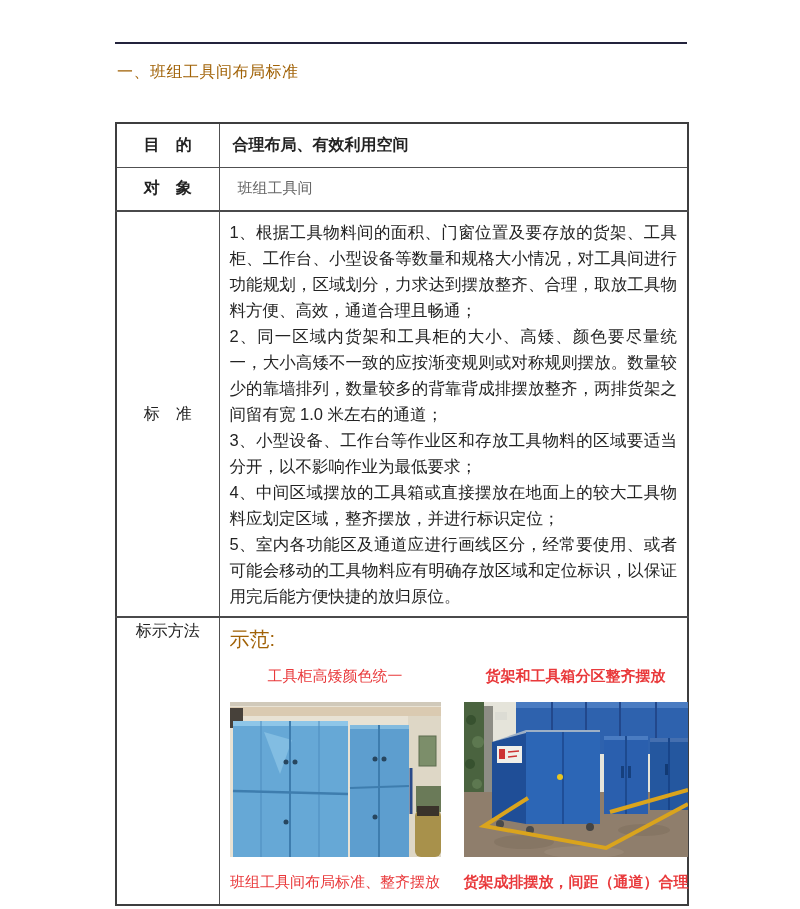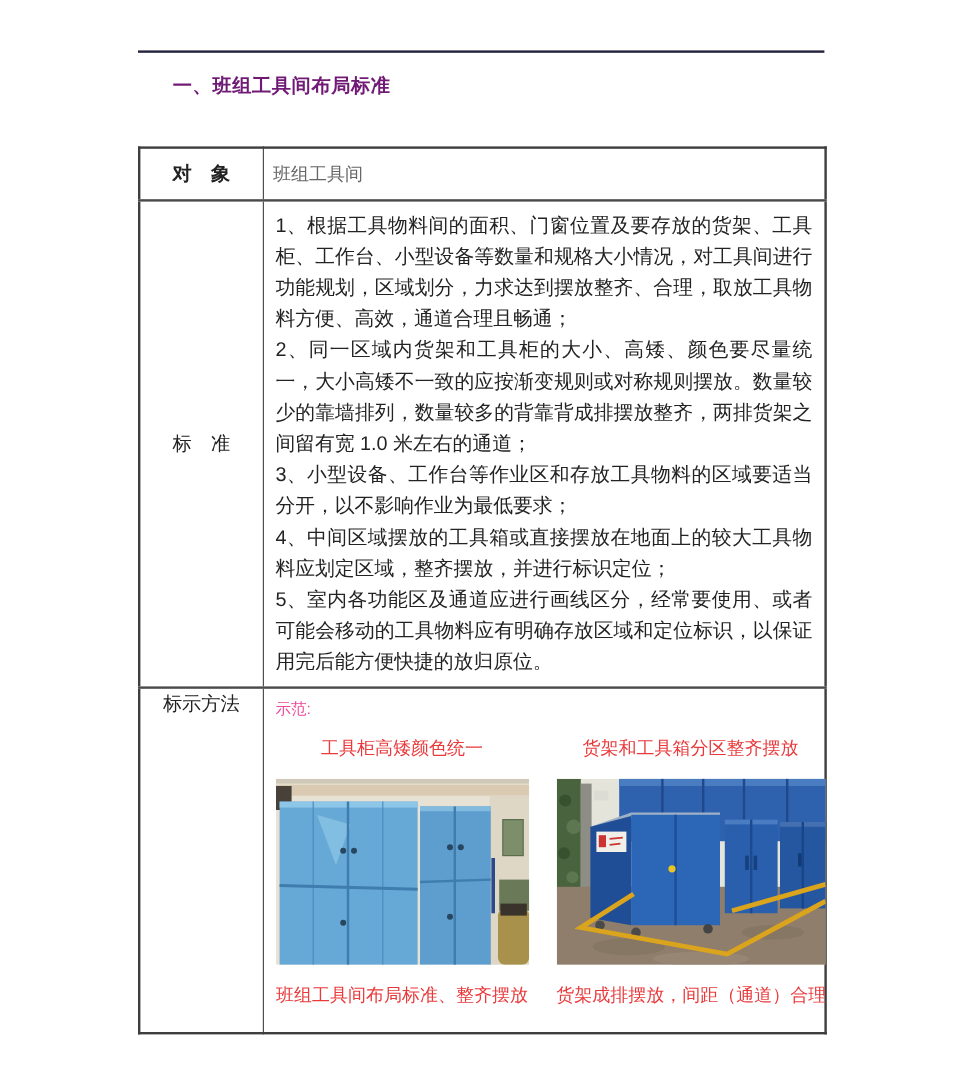--- a/index.html
+++ b/index.html
@@ -8,64 +8,68 @@
 
   
   .header { position:absolute; left:115px; top:8px; width:572px; height:34px; }
   .brand { position:absolute; left:0; top:2px; display:flex; align-items:center; gap:5px; }
   .brand-mark { width:26px; height:30px; display:block; }
   .brand-text { font-size:21px; font-weight:bold; color:#2b3a96; letter-spacing:1px; }
   .doc-label { position:absolute; right:0; top:10px; font-size:14px; color:#44444f; }
   .header-rule { position:absolute; left:115px; top:42px; width:572px; height:2px; background:#23233c; }
 
   
-  .page-title { position:absolute; left:117px; top:62px; font-size:16px; font-weight:bold; color:#701a75; letter-spacing:0.5px;margin-left:27px; }
+  .page-title { position:absolute; left:117px; top:62px; font-size:16px; font-weight:normal; color:#a16207; letter-spacing:0.5px; }
 
   
   .std-table { position:absolute; left:115px; top:122px; width:572px; border-collapse:collapse; table-layout:fixed; border:2px solid #3e3e3f; }
   .std-table td { border:1px solid #505051; vertical-align:middle; }
   .col-label { width:103px; }
   .col-value { width:469px; }
   tr.thick-top td { border-top-width:2px; border-top-color:#4a4a4b; }
 
   td.cell-label { text-align:center; font-size:16px; color:#222; }
   .row-purpose td, .row-object td { height:44px; }
   .row-purpose .cell-label, .row-object .cell-label { font-weight:bold; }
   .row-purpose .cell-value { font-size:16px; font-weight:bold; color:#222; padding-left:13px; }
-  .row-object .cell-value { font-size:15px; color:#666; padding-left:8px; font-family:"Liberation Serif","DejaVu Serif",serif; }
+  .row-object .cell-value { font-size:15px; color:#666; padding-left:18px; font-family:"Liberation Serif","DejaVu Serif",serif; }
 
   .row-standard td { height:405px; }
   .row-standard .cell-value { padding:7px 10px; vertical-align:top; }
   .std-text p { font-size:16.5px; line-height:26px; color:#232323; text-align:justify; }
 
   .row-marking td { height:288px; }
   .row-marking .cell-label { vertical-align:top; padding-top:3px; }
   .row-marking .cell-value { vertical-align:top; padding:8px 0 0 10px; }
-  .demo-label { font-size:13px; color:#ec4899; }
+  .demo-label { font-size:20px; color:#a16207; }
 
   .figures { display:flex; gap:23px; margin-top:14px; width:459px; }
   .figure { display:flex; flex-direction:column; }
   .figure.left { width:211px; }
-  .figure.right { width:224px; }
+  .figure.right { width:224px;font-weight:bold; }
   .fig-caption { color:#e9393b; font-size:15px; text-align:center; white-space:nowrap; }
   .fig-caption.top { margin-bottom:16px; }
   .fig-caption.bottom { margin-top:16px; }
   .photo { display:block; width:100%; height:155px; }
 </style>
 </head>
 <body>
 
 <div class="page">
 
   <div class="header-rule"></div>
 
   <div class="page-title">一、班组工具间布局标准</div>
 
   <table class="std-table">
     <tbody>
+        <tr class="row-purpose">
+      <td class="col-label cell-label">目　的</td>
+      <td class="col-value cell-value">合理布局、有效利用空间</td>
+    </tr>
     <tr class="row-object">
       <td class="col-label cell-label">对　象</td>
       <td class="col-value cell-value">班组工具间</td>
     </tr>
     <tr class="row-standard thick-top">
       <td class="col-label cell-label">标　准</td>
       <td class="col-value cell-value">
         <div class="std-text">
           <p>1、根据工具物料间的面积、门窗位置及要存放的货架、工具柜、工作台、小型设备等数量和规格大小情况，对工具间进行功能规划，区域划分，力求达到摆放整齐、合理，取放工具物料方便、高效，通道合理且畅通；</p>
           <p>2、同一区域内货架和工具柜的大小、高矮、颜色要尽量统一，大小高矮不一致的应按渐变规则或对称规则摆放。数量较少的靠墙排列，数量较多的背靠背成排摆放整齐，两排货架之间留有宽 1.0 米左右的通道；</p>

